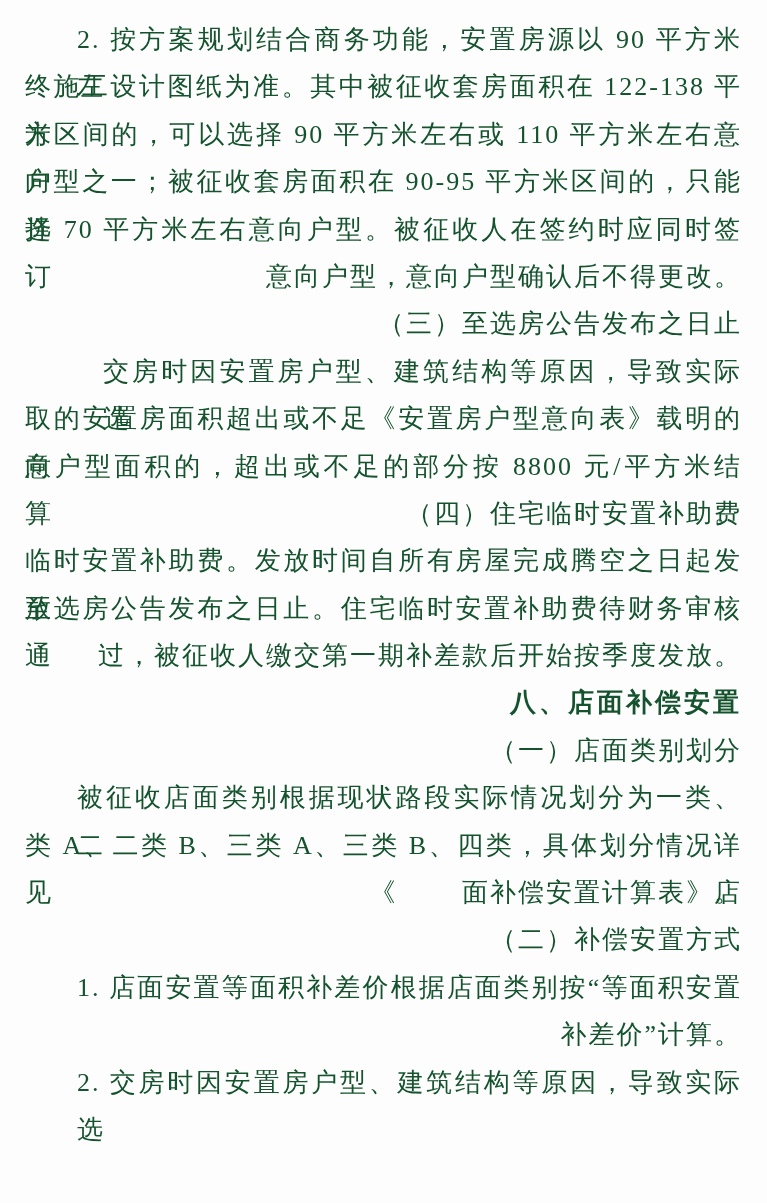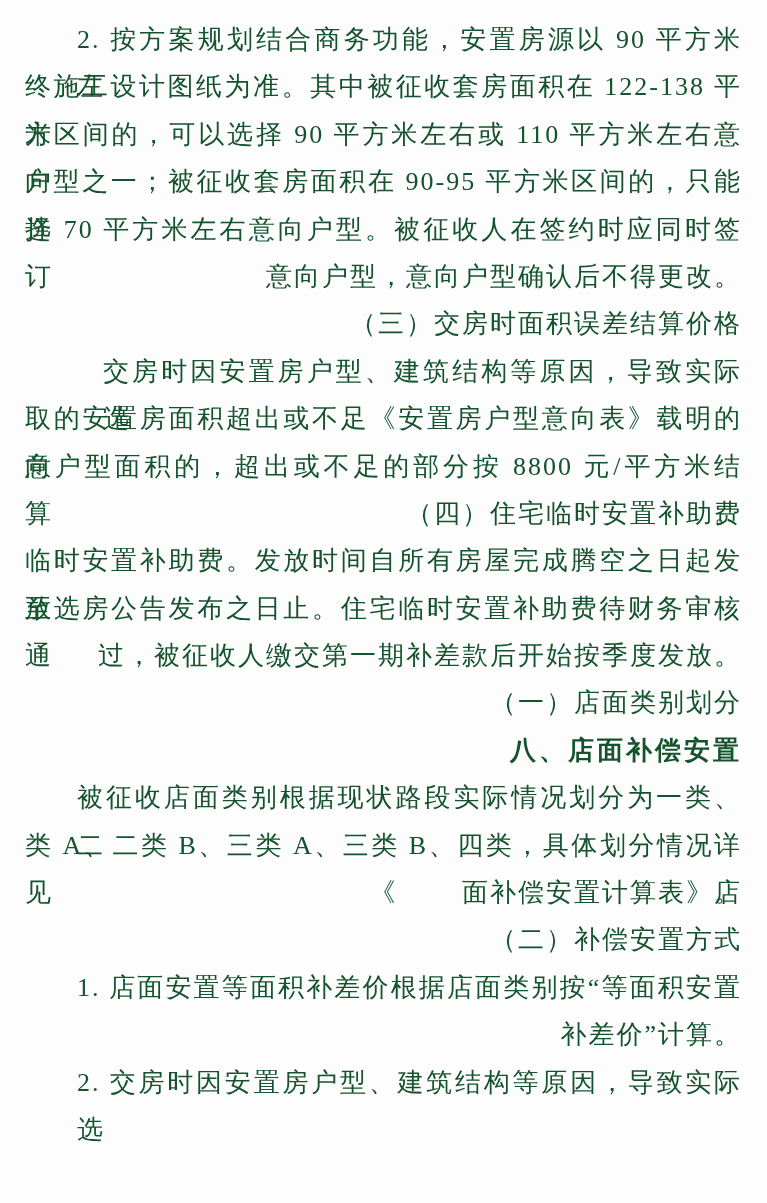--- a/index.html
+++ b/index.html
@@ -47,30 +47,30 @@
 </head>
 <body>
 
 <div class="page">
   <div class="ln ind2 fill">2. 按方案规划结合商务功能，安置房源以 90 平方米左</div>
   <div class="ln fill">终施工设计图纸为准。其中被征收套房面积在 122-138 平方</div>
   <div class="ln fill">米区间的，可以选择 90 平方米左右或 110 平方米左右意向</div>
   <div class="ln fill">户型之一；被征收套房面积在 90-95 平方米区间的，只能选</div>
   <div class="ln fill">择 70 平方米左右意向户型。被征收人在签约时应同时签订</div>
   <div class="ln">意向户型，意向户型确认后不得更改。</div>
-  <div class="ln ind2">（三）交房时面积误差结算价格</div>
+  <div class="ln ind2">（三）至选房公告发布之日止</div>
   <div class="ln ind3 fill">交房时因安置房户型、建筑结构等原因，导致实际选</div>
   <div class="ln fill">取的安置房面积超出或不足《安置房户型意向表》载明的意</div>
   <div class="ln fill">向户型面积的，超出或不足的部分按 8800 元/平方米结算。</div>
   <div class="ln ind2">（四）住宅临时安置补助费</div>
   <div class="ln fill">临时安置补助费。发放时间自所有房屋完成腾空之日起发放</div>
   <div class="ln fill">至选房公告发布之日止。住宅临时安置补助费待财务审核通</div>
   <div class="ln">过，被征收人缴交第一期补差款后开始按季度发放。</div>
+  <div class="ln ind2 hei">八、店面补偿安置</div>
   <div class="ln ind2">（一）店面类别划分</div>
-  <div class="ln ind2 hei">八、店面补偿安置</div>
   <div class="ln ind2 fill">被征收店面类别根据现状路段实际情况划分为一类、二</div>
   <div class="ln fill">类 A、二类 B、三类 A、三类 B、四类，具体划分情况详见《店</div>
   <div class="ln">面补偿安置计算表》。</div>
   <div class="ln ind2">（二）补偿安置方式</div>
   <div class="ln ind2 fill">1. 店面安置等面积补差价根据店面类别按“等面积安置</div>
   <div class="ln">补差价”计算。</div>
   <div class="ln ind2 fill">2. 交房时因安置房户型、建筑结构等原因，导致实际选</div>
 </div>
 
 </body></html>

